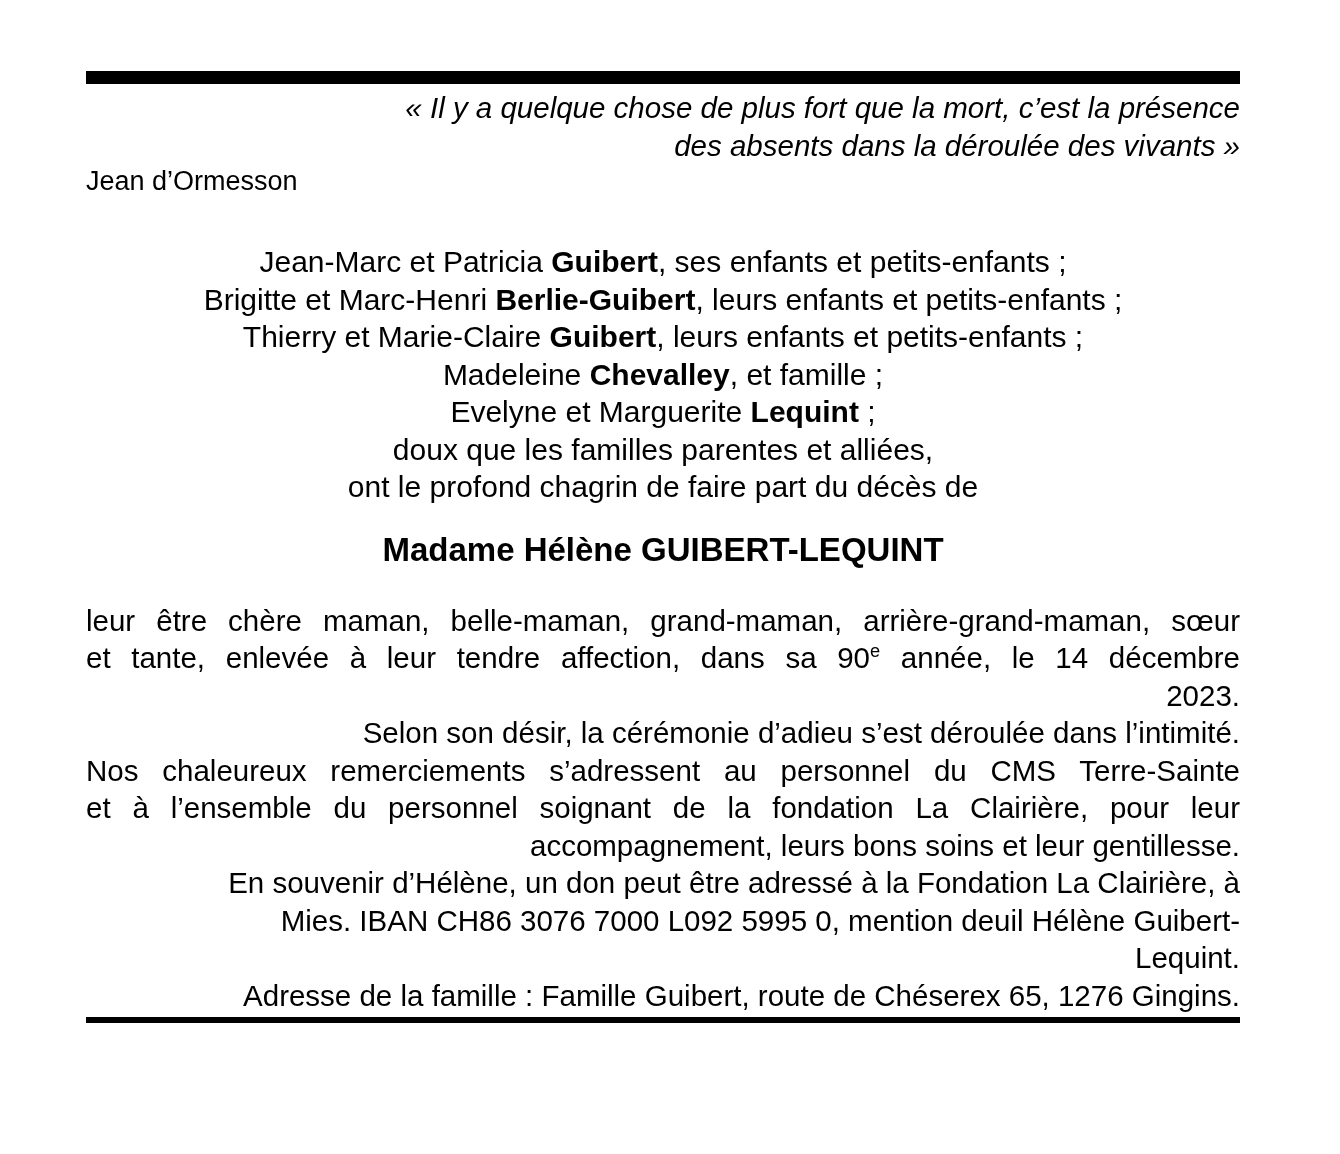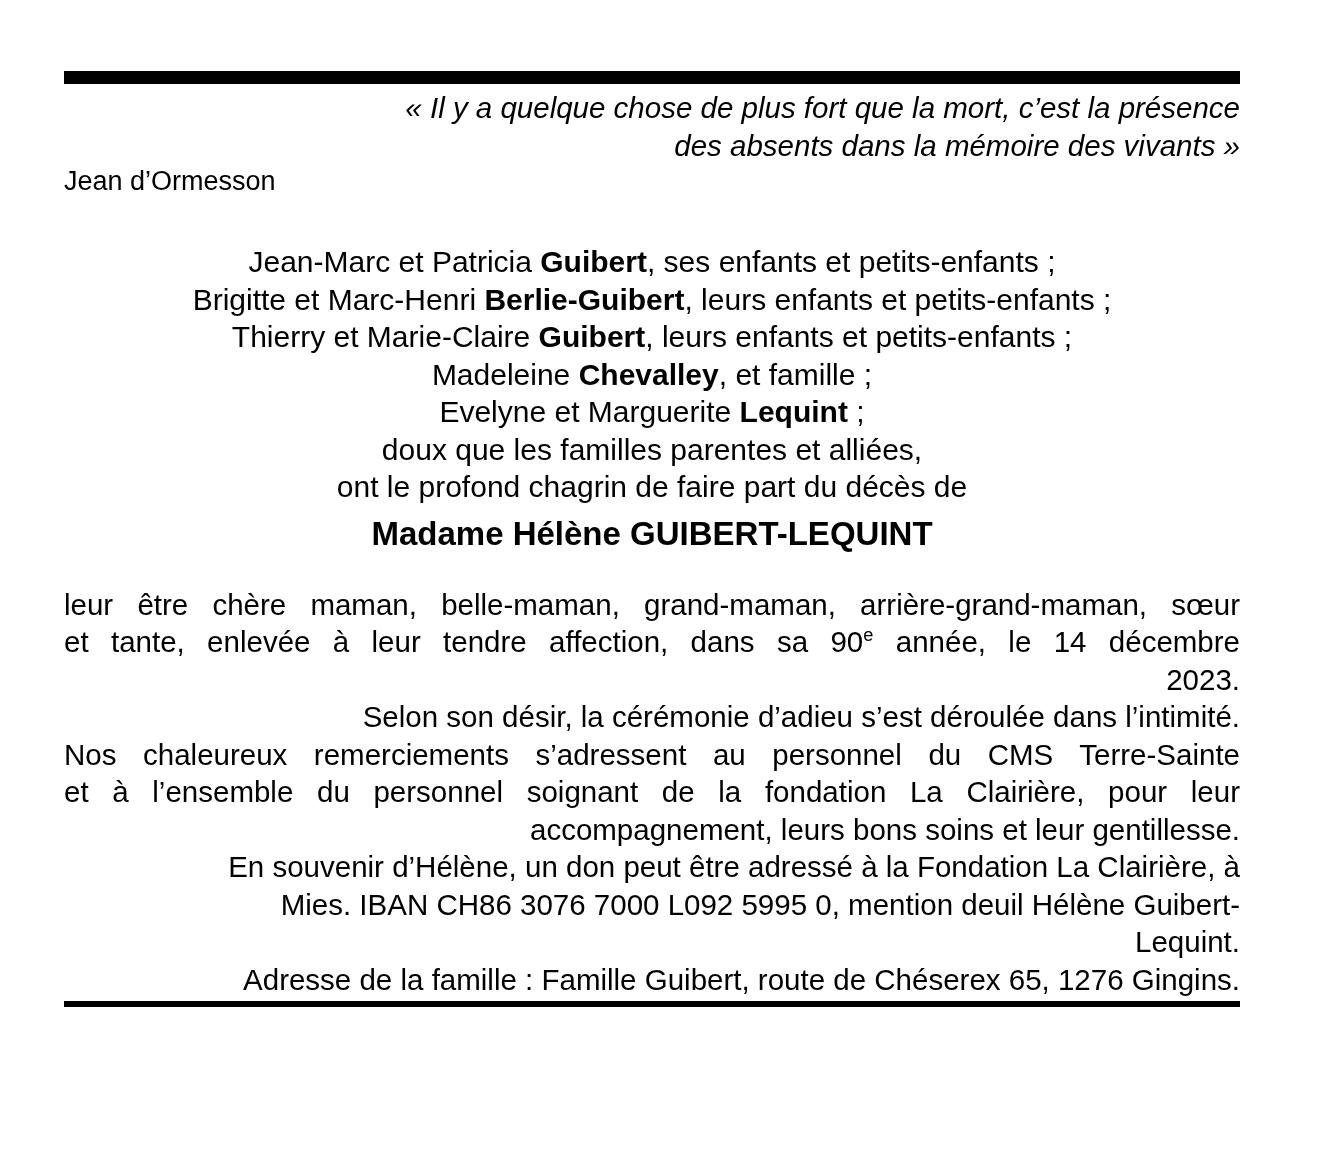--- a/index.html
+++ b/index.html
@@ -13,21 +13,21 @@
     overflow: hidden;
     font-family: "Liberation Sans", "DejaVu Sans", sans-serif;
     color: #000000;
     -webkit-font-smoothing: antialiased;
   }
   .page {
     position: relative;
     box-sizing: border-box;
     width: 1340px;
     height: 1154px;
-    padding: 71px 100px 0 64px;
+    padding: 71px 100px 0 86px;
   }
   .rule {
     background: #000000;
     width: 100%;
   }
   .rule-top { height: 13px; }
   .rule-bottom { height: 6px; margin-top: 3px; }
   .top-quote {
     margin-top: 5px;
     font-style: italic;
@@ -40,21 +40,21 @@
     line-height: 33px;
     text-align: left;
   }
   .family {
     margin-top: 45px;
     font-size: 30px;
     line-height: 37.5px;
     text-align: center;
   }
   .title {
-    margin: 9px 0 0 0;
+    margin: 25px 0 0 0;
     font-size: 33px;
     line-height: 38px;
     font-weight: bold;
     text-align: center;
     letter-spacing: 0;
   }
   .body-text {
     margin-top: 33px;
     font-size: 29.5px;
     line-height: 37.5px;
@@ -81,21 +81,21 @@
 </style>
 </head>
 <body>
 
 <div class="page">
 
   <div class="rule rule-top"></div>
 
   <div class="top-quote">
     <div class="quote-line">« Il y a quelque chose de plus fort que la mort, c’est la présence</div>
-    <div class="quote-line">des absents dans la mémoire des vivants »</div>
+    <div class="quote-line">des absents dans la déroulée des vivants »</div>
   </div>
 
   <div class="attribution">Jean d’Ormesson</div>
 
   <div class="family" id="family-list">
       <div class="family-line">Jean-Marc et Patricia <b>Guibert</b>, ses enfants et petits-enfants ;</div>
       <div class="family-line">Brigitte et Marc-Henri <b>Berlie-Guibert</b>, leurs enfants et petits-enfants ;</div>
       <div class="family-line">Thierry et Marie-Claire <b>Guibert</b>, leurs enfants et petits-enfants ;</div>
       <div class="family-line">Madeleine <b>Chevalley</b>, et famille ;</div>
       <div class="family-line">Evelyne et Marguerite <b>Lequint</b> ;</div>

